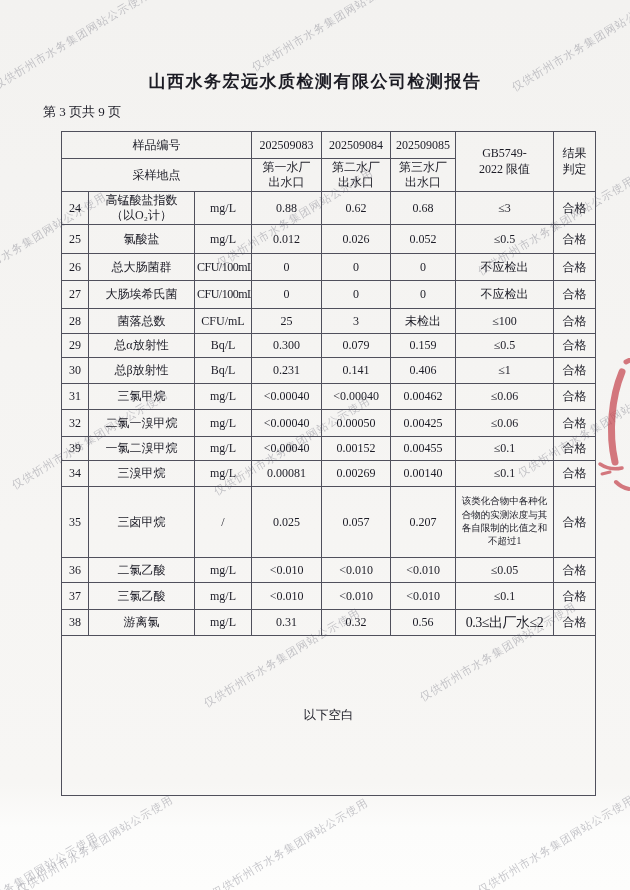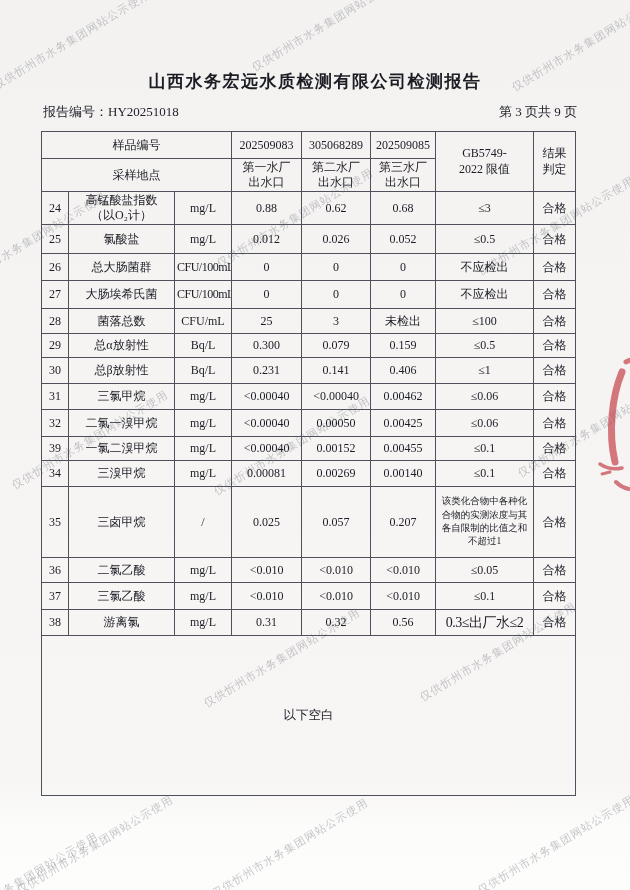--- a/index.html
+++ b/index.html
@@ -29,21 +29,21 @@
     font-family:"Liberation Sans","DejaVu Sans",sans-serif;
     font-size:17px;font-weight:bold;letter-spacing:1.5px;
     color:#1c1c24;margin:0;
   }
   .meta{
     position:absolute;top:103px;left:43px;width:534px;
     display:flex;justify-content:space-between;
     font-size:13px;color:#1e1e28;
   }
   table.report{
-    position:absolute;top:131px;left:41px;
+    position:absolute;top:131px;left:61px;
     width:534px;
     border-collapse:collapse;
     table-layout:fixed;
     font-size:12px;
     color:#1c1c26;
     padding-left:20px;
   }
   table.report td,table.report th{
     border:1px solid #50505c;
     padding:1px 2px;
@@ -84,40 +84,39 @@
       <span class="watermark" style="left: 498px; top: 652px;">仅供忻州市水务集团网站公示使用</span>
       <span class="watermark" style="left: 95px; top: 845px;">仅供忻州市水务集团网站公示使用</span>
       <span class="watermark" style="left: 290px; top: 848px;">仅供忻州市水务集团网站公示使用</span>
       <span class="watermark" style="left: 556px; top: 845px;">仅供忻州市水务集团网站公示使用</span>
       <span class="watermark" style="left: 20px; top: 882px;">仅供忻州市水务集团网站公示使用</span>
     </div>
 
   <h1 class="title">山西水务宏远水质检测有限公司检测报告</h1>
 
   <div class="meta">
-    <span>报告编号：HY20251018</span>
     <span>第 3 页共 9 页</span>
   </div>
 
   <table class="report">
     <colgroup>
       <col style="width:27px">
         <col style="width:106px">
         <col style="width:57px">
       <col style="width:70px">
         <col style="width:69px">
         <col style="width:65px">
       <col style="width:98px">
         <col style="width:42px">
     </colgroup>
     <thead>
       <tr style="height:27px">
         <td colspan="3">样品编号</td>
         <td>202509083</td>
-        <td>305068289</td>
+        <td>202509084</td>
         <td>202509085</td>
         <td rowspan="2" class="hdr">
           <div>GB5749-</div>
           <div>2022 限值</div>
         </td>
         <td rowspan="2" class="hdr">
           <div>结果</div>
           <div>判定</div>
         </td>
       </tr>

